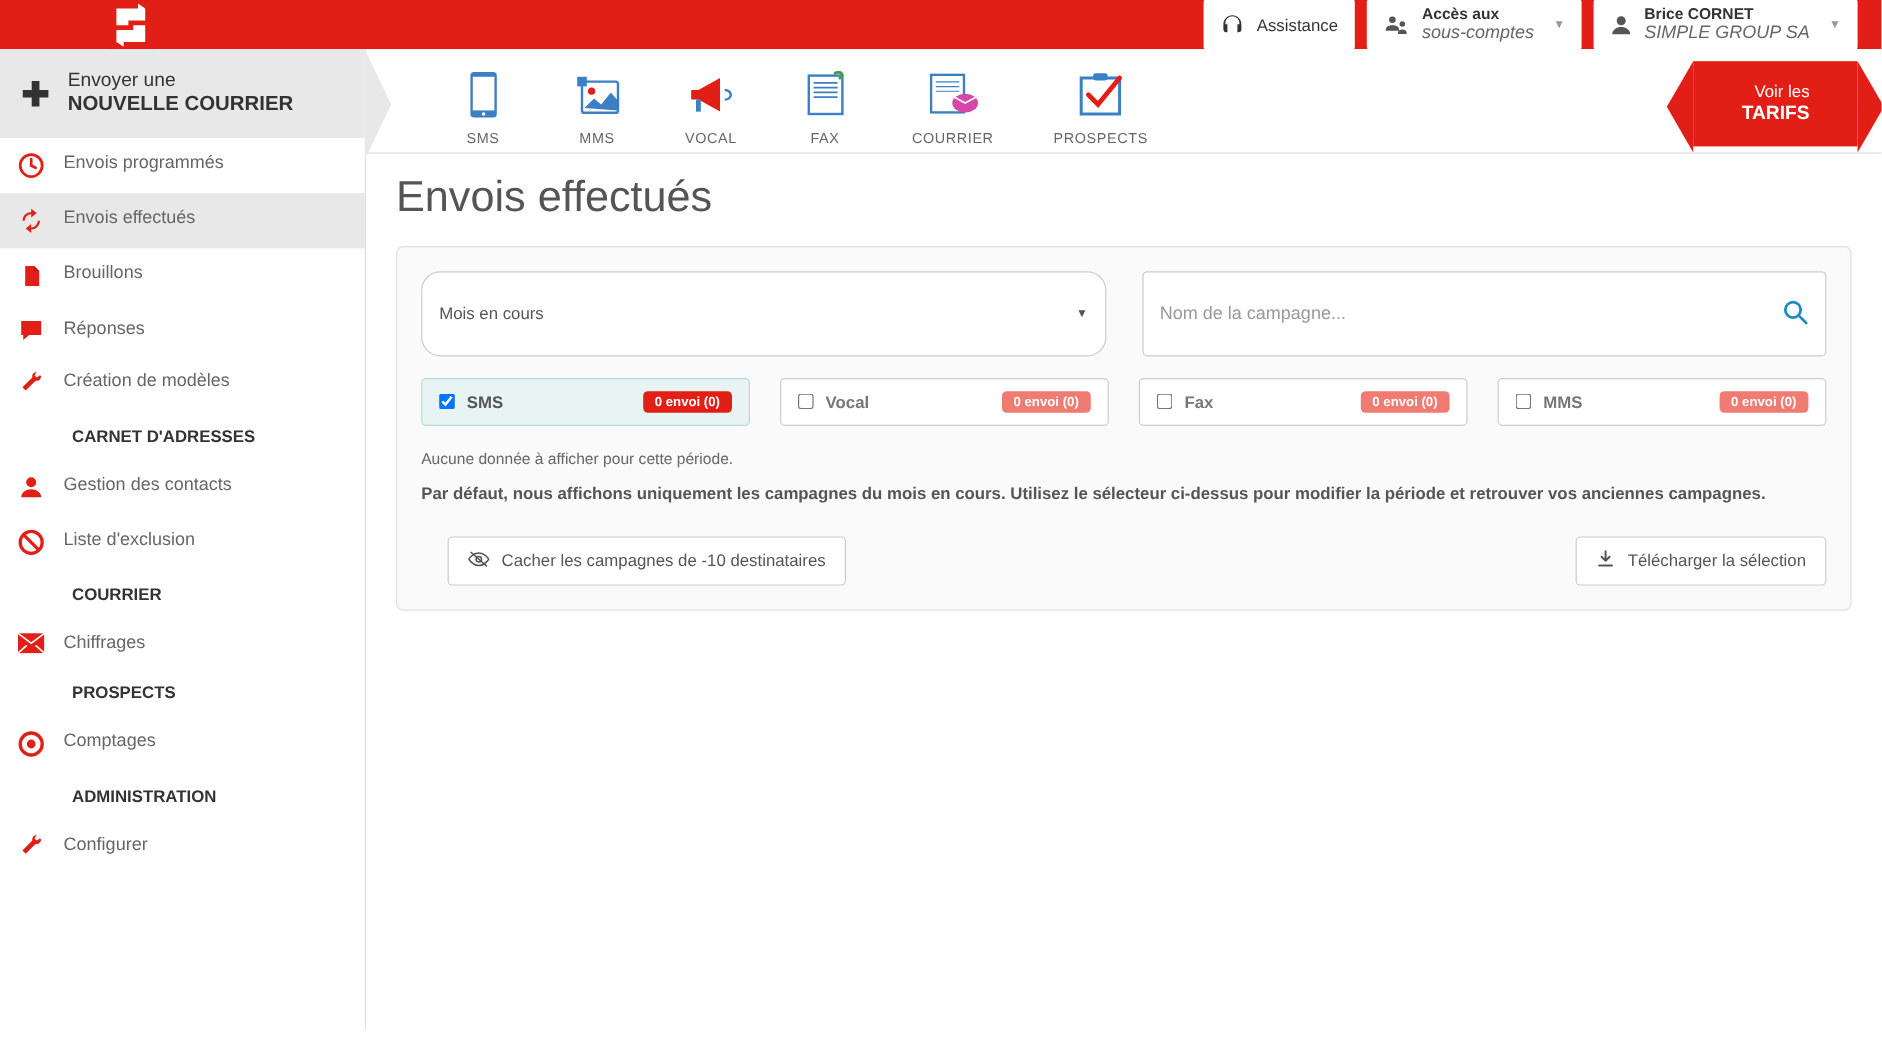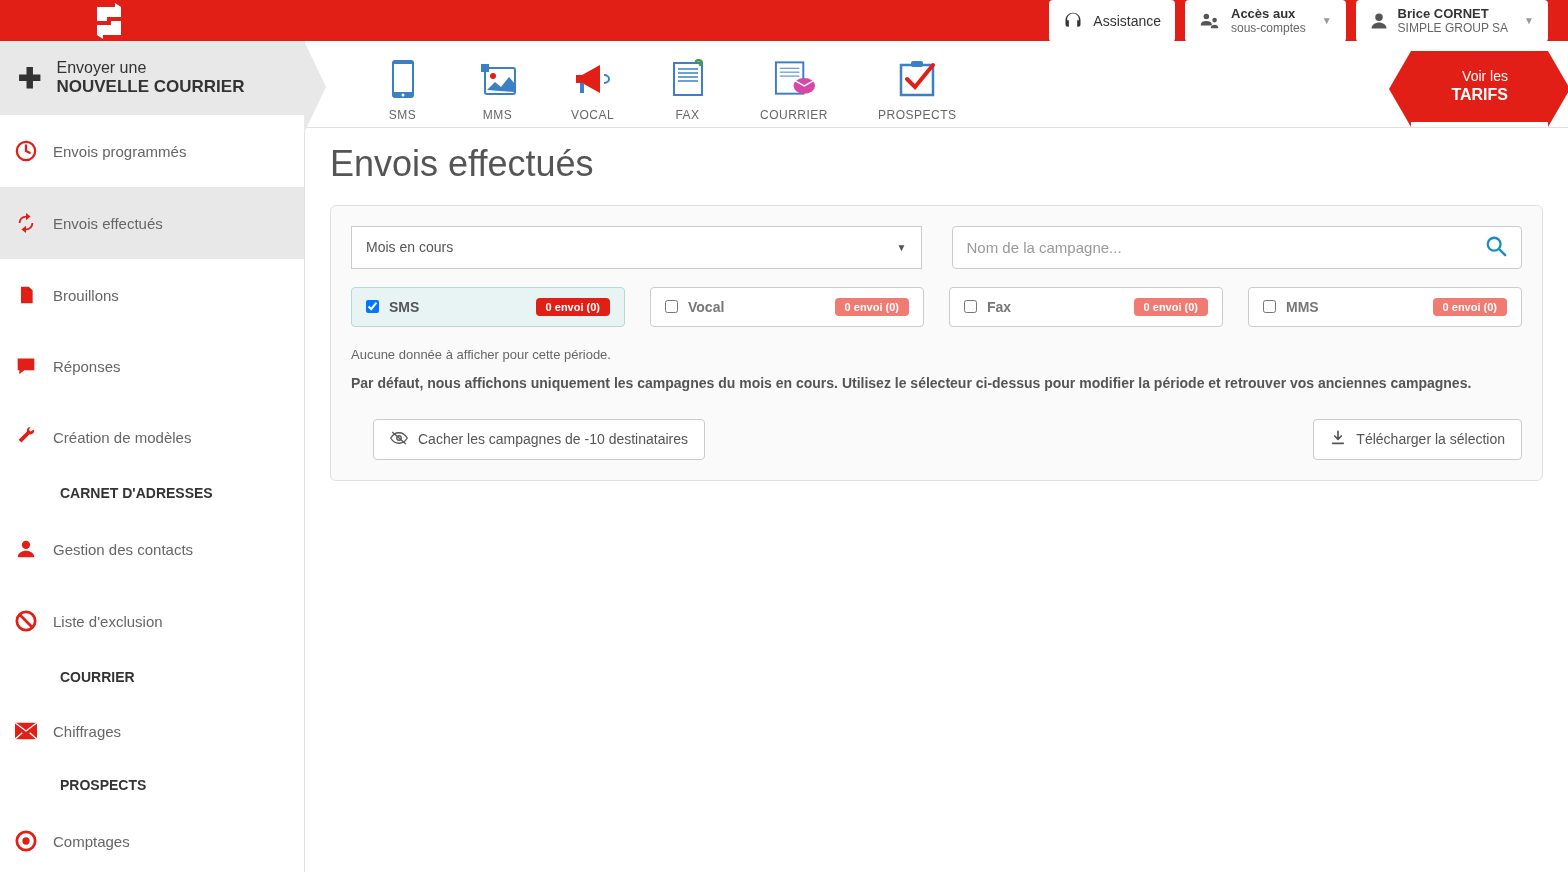--- a/index.html
+++ b/index.html
@@ -6,36 +6,36 @@
     body { font-family: Verdana, Arial, sans-serif; background: #fff; color: #333; font-size: 13px; }
     
     
     .top-header { background: #e21f16; height: 41px; display: flex; align-items: center; justify-content: space-between; padding: 0 20px; }
     .logo-box { width: 58px; height: 50px; background: #e21f16; border-radius: 8px 8px 22px 22px; display: flex; align-items: center; justify-content: center; margin-left: 60px; }
     .top-buttons { display: flex; gap: 10px; }
     .top-btn { background: #fff; border: none; border-radius: 4px; padding: 6px 14px; display: flex; align-items: center; gap: 10px; cursor: pointer; font-size: 14px; color: #333; }
     .top-btn .icon-wrap { display: flex; align-items: center; }
     .top-btn .text-wrap { display: flex; flex-direction: column; align-items: flex-start; line-height: 1.2; }
     .top-btn .main-label { font-weight: bold; font-size: 13px; }
-    .top-btn .sub-label { font-size: 12px; color: #666; }
+    .top-btn .sub-label { font-size: 15px; color: #666; font-style: italic; }
     .chevron { font-size: 10px; color: #999; margin-left: 6px; }
     
     
     .main-layout { display: flex; min-height: calc(100vh - 55px); }
     
     
     .sidebar { width: 305px; background: #fff; border-right: 1px solid #e0e0e0; }
     .new-campaign { background: #e8e8e8; padding: 18px; display: flex; align-items: center; gap: 15px; position: relative; }
     .new-campaign::after { content: ''; position: absolute; right: -22px; top: 0; border-left: 22px solid #e8e8e8; border-top: 46px solid transparent; border-bottom: 46px solid transparent; z-index: 1; }
     .plus-icon { font-size: 28px; color: #333; font-weight: bold; }
     .campaign-text { display: flex; flex-direction: column; }
     .campaign-text .line1 { font-size: 16px; color: #333; }
     .campaign-text .line2 { font-size: 17px; font-weight: bold; color: #333; }
     
-    .sidebar-item { display: flex; align-items: center; gap: 15px; padding: 25px 14px; cursor: pointer; font-size: 15px; color: #666; }
+    .sidebar-item { display: flex; align-items: flex-start; gap: 15px; padding: 12px 14px; cursor: pointer; font-size: 15px; color: #666; }
     .sidebar-item .sb-icon { width: 24px; display: flex; justify-content: center; }
     .sidebar-item.active { background: #e8e8e8; }
     .sidebar-header { padding: 12px 14px 12px 60px; font-weight: bold; font-size: 14px; color: #333; }
     
     
     .content { flex: 1; background: #fff; }
     
     
     .channels-row { display: flex; align-items: flex-end; padding: 10px 20px 5px 50px; border-bottom: 1px solid #e0e0e0; position: relative; }
     .channel-item { display: flex; flex-direction: column; align-items: center; gap: 6px; padding: 0 25px; cursor: pointer; }
@@ -46,22 +46,22 @@
     .tarifs-badge::after { content: ''; position: absolute; right: -22px; top: 0; border-left: 22px solid #e21f16; border-top: 38px solid transparent; border-bottom: 38px solid transparent; }
     .tarifs-badge .line1 { font-size: 14px; }
     .tarifs-badge .line2 { font-weight: bold; font-size: 16px; }
     
     
     .main-content { padding: 15px 25px; }
     .page-title { font-size: 36px; color: #555; margin-bottom: 20px; font-weight: normal; }
     
     .filter-box { background: #fafafa; border: 1px solid #e0e0e0; border-radius: 6px; padding: 20px; }
     .filter-row1 { display: flex; gap: 30px; margin-bottom: 18px; }
-    .select-period { flex: 1; background: #fff; border: 1px solid #ccc; border-radius: 0; padding: 10px 14px; font-size: 14px; color: #555; display: flex; justify-content: space-between; align-items: center; cursor: pointer; }
-    .search-input-wrap { flex: 1; background: #fff; border: 1px solid #ccc; border-radius: 4px; padding: 8px 14px; display: flex; align-items: center; }
+    .select-period { flex: 1; background: #fff; border: 1px solid #ccc; border-radius: 16px; padding: 10px 14px; font-size: 14px; color: #555; display: flex; justify-content: space-between; align-items: center; cursor: pointer; }
+    .search-input-wrap { flex: 1; background: #fff; border: 1px solid #ccc; border-radius: 4px; padding: 22px 14px; display: flex; align-items: center; }
     .search-input { flex: 1; border: none; outline: none; font-size: 15px; color: #666; padding: 4px 0; }
     .search-input::placeholder { color: #999; }
     .search-icon-btn { background: none; border: none; cursor: pointer; }
     
     .type-filters { display: flex; gap: 25px; margin-bottom: 20px; }
     .type-chip { flex: 1; background: #fff; border: 1px solid #ccc; border-radius: 4px; padding: 10px 14px; display: flex; align-items: center; justify-content: space-between; cursor: pointer; }
     .type-chip.active { background: #e8f4f4; border-color: #b8d8d8; }
     .type-chip .chip-left { display: flex; align-items: center; gap: 10px; }
     .type-chip .chip-label { font-weight: bold; color: #777; font-size: 14px; }
     .type-chip.active .chip-label { color: #555; }

